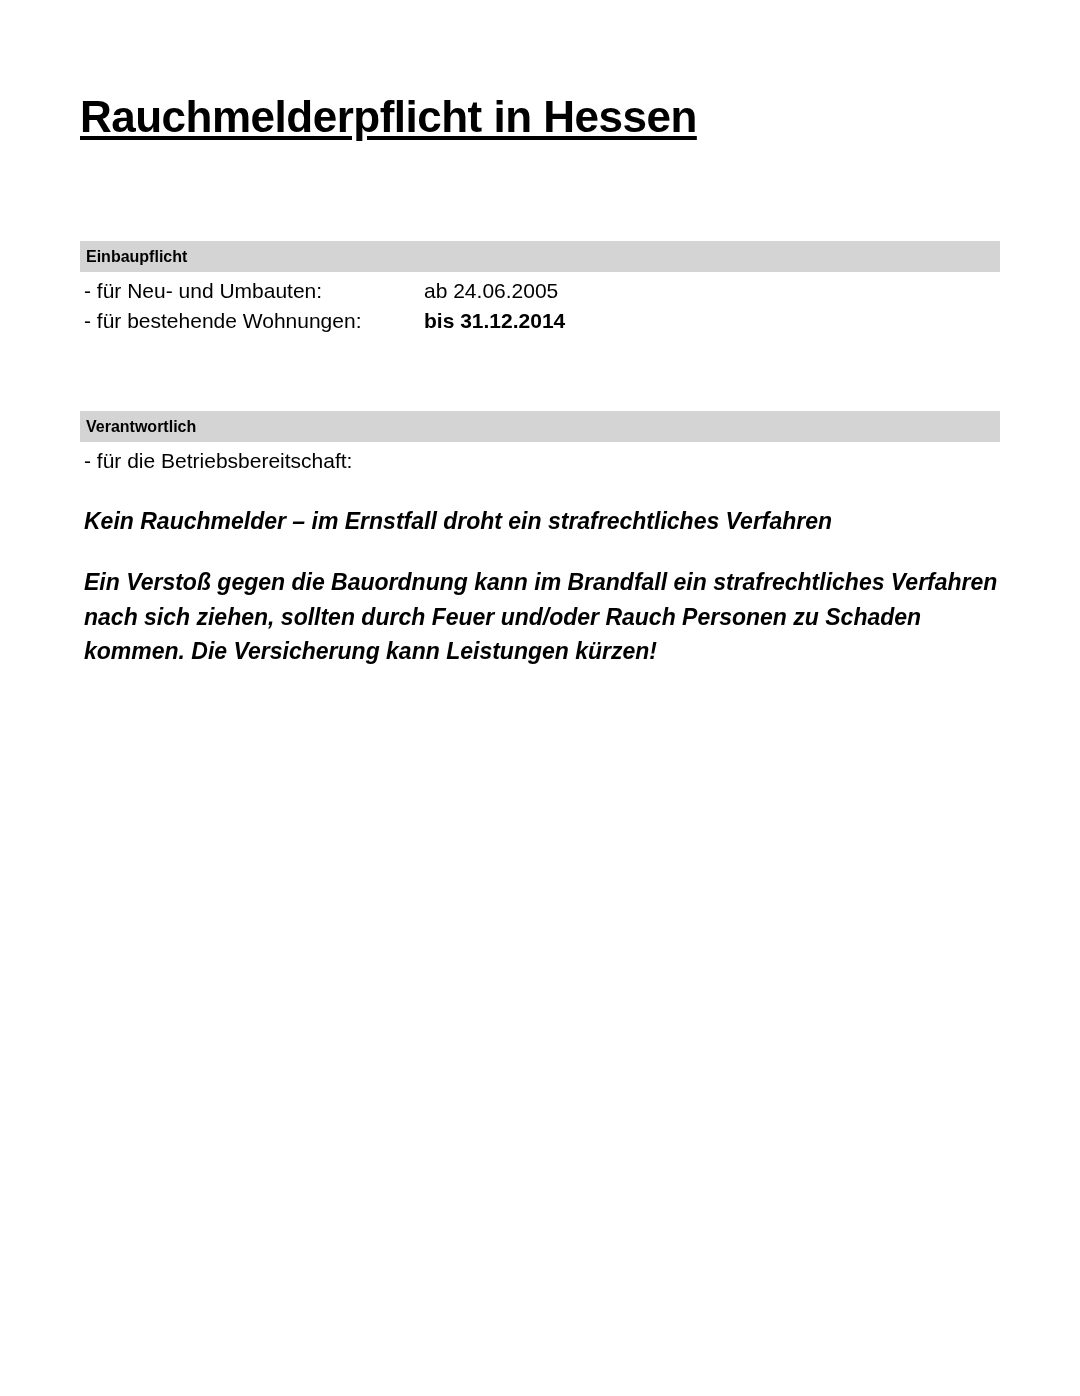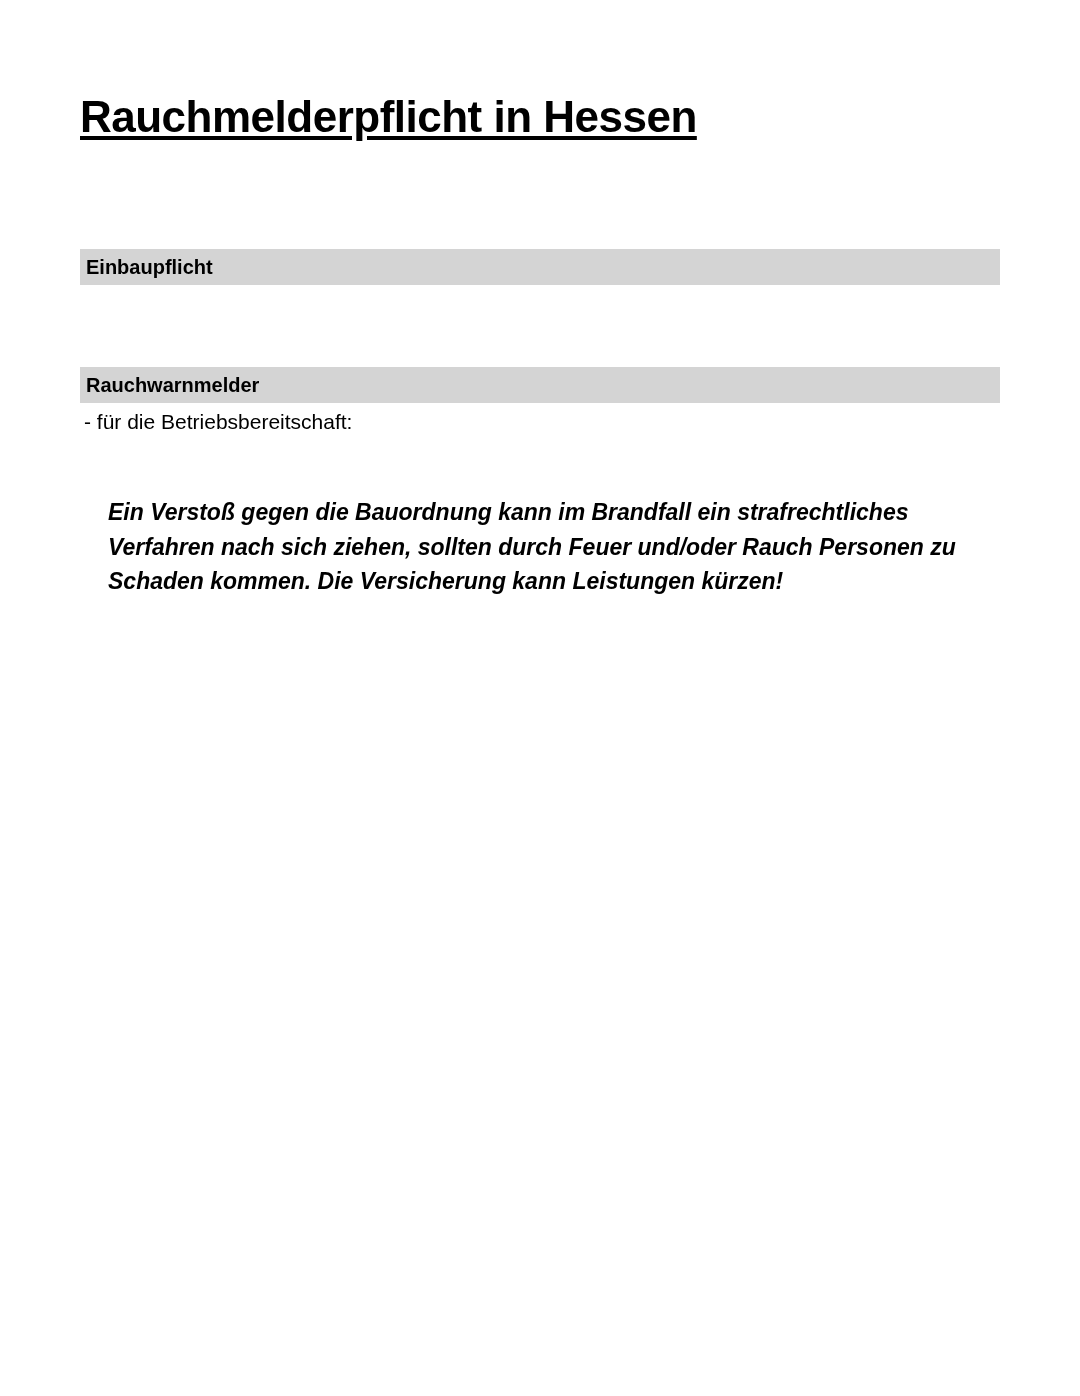--- a/index.html
+++ b/index.html
@@ -36,25 +36,24 @@
     text-decoration: underline;
     text-underline-offset: 4px;
     margin: 0;
     line-height: 1.15;
   }
   .section {
     margin-top: 0;
   }
   .section-header {
     background: #d4d4d4;
-    font-size: 20px;
+    font-size: 16px;
     font-weight: bold;
     padding: 6px 4px 6px 6px;
     line-height: 1.2;
-    margin-top: 8px;
   }
   .section-body {
     padding: 4px 0 0 4px;
     font-size: 21px;
     line-height: 1.45;
   }
   .row {
     display: flex;
     align-items: baseline;
     white-space: pre;
@@ -77,50 +76,60 @@
   .statement {
     font-size: 23px;
     font-weight: bold;
     font-style: italic;
     line-height: 1.35;
     padding-left: 4px;
   }
   .statement.para2 {
     margin-top: 28px;
     line-height: 1.5;
-    margin-left: 24px;
   }
   .first-section-gap { height: 98px; }
 </style>
 </head>
 <body>
 
 <div class="page">
   <div class="content">
 
     <h1 class="doc-title">Rauchmelderpflicht in Hessen</h1>
 
     <div class="first-section-gap"></div>
 
     <div class="section">
       <div class="section-header">Einbaupflicht</div>
+      <div class="section-body">
+        <div class="row">
+          <span class="label lbl-w1">- für Neu- und Umbauten:</span>
+          <span class="value">ab 24.06.2005</span>
+        </div>
+        <div class="row">
+          <span class="label lbl-w1">- für bestehende Wohnungen:</span>
+          <span class="value bold">bis 31.12.2014</span>
+        </div>
+      </div>
     </div>
 
     <div class="spacer-1"></div>
 
 
     <div class="spacer-2"></div>
 
     <div class="section">
-      <div class="section-header">Rauchwarnmelder</div>
+      <div class="section-header">Verantwortlich</div>
       <div class="section-body">
         <div class="row">
           <span class="label lbl-w2">- für die Betriebsbereitschaft:</span>
         </div>
       </div>
     </div>
 
     <div class="spacer-3"></div>
 
+    <div class="statement para1">Kein Rauchmelder – im Ernstfall droht ein strafrechtliches Verfahren</div>
     <div class="statement para2">Ein Verstoß gegen die Bauordnung kann im Brandfall ein strafrechtliches Verfahren nach sich ziehen, sollten durch Feuer und/oder Rauch Personen zu Schaden kommen. Die Versicherung kann Leistungen kürzen!</div>
 
   </div>
 </div>
 
 </body></html>

